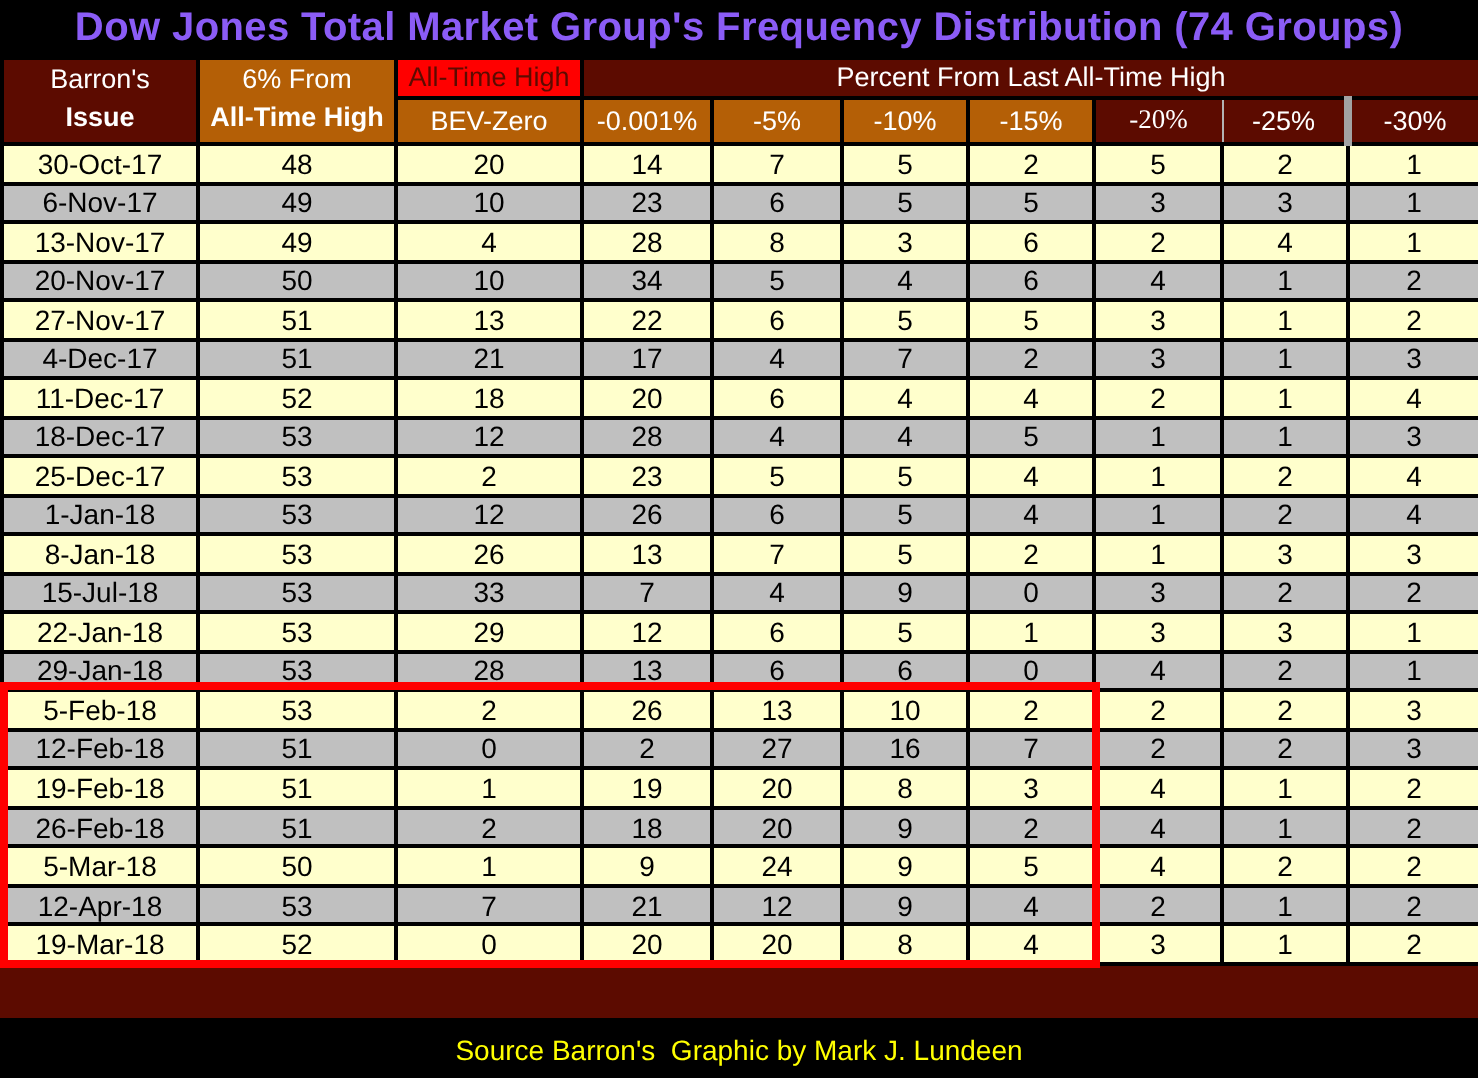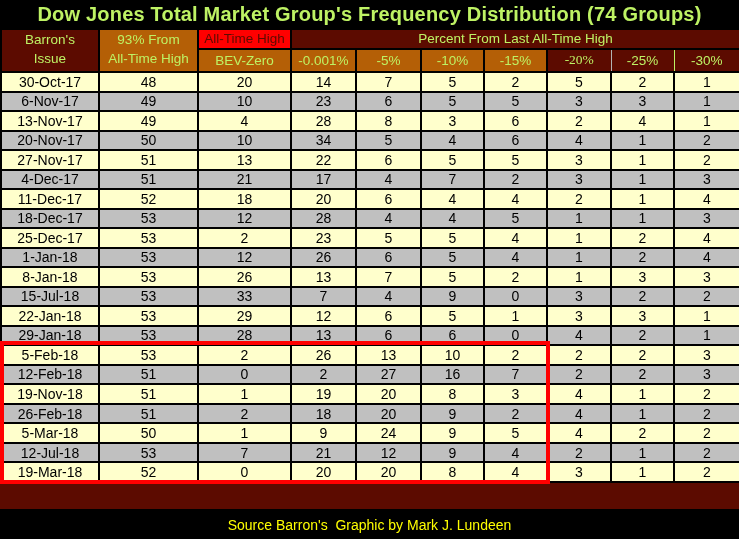--- a/index.html
+++ b/index.html
@@ -6,46 +6,46 @@
   body {
     width: 739px; height: 539px;
     background: #000000;
     font-family: "Liberation Sans", sans-serif;
     position: relative;
     overflow: hidden;
   }
   .title-bar {
     height: 28px;
     display: flex; align-items: center; justify-content: center;
-    color: #bef264; font-weight: bold; font-size: 20px;
+    color: #8b5cf6; font-weight: bold; font-size: 20px;
     letter-spacing: 0.2px;
   }
   table.freq {
     width: 739px; height: 453px;
     border-collapse: collapse; table-layout: fixed;
   }
   th, td {
     padding: 0; margin: 0; text-align: center; overflow: hidden;
     font-weight: normal;
   }
   thead th {
     border: 2px solid #000000;
-    color: #bef264; font-size: 13.5px;
+    color: #ffffff; font-size: 13.5px;
   }
   tr.hr1 { height: 19px; }
   tr.hr2 { height: 22px; margin-left: 32px; }
   .bg-maroon { background: #5C0B00; }
   .bg-orange { background: #B45F06; }
   .bg-red    { background: #FF0000; color: #5C0B00; }
   th.merged2 { vertical-align: middle; }
   th.merged2 .l1 { height: 19px; line-height: 19px; }
-  th.merged2 .l2 { height: 22px; line-height: 20px; }
+  th.merged2 .l2 { height: 22px; line-height: 20px; font-weight: bold; }
   th.col-20 { border-right: 1px solid #b3b3b3; font-family: Liberation Serif, serif; }
   th.col-25 { border-left: 1px solid #b3b3b3; border-right: 1px solid #bef264; }
-  th.col-30 { border-left: 1px solid #a3a3a3; }
+  th.col-30 { border-left: 4px solid #a3a3a3; }
   tbody td {
     border: 2px solid #000000;
     color: #000000; font-size: 14px;
   }
   tbody tr.row-cream td { background: #FFFFCC; }
   tbody tr.row-gray  td { background: #C0C0C0; }
   .highlight-box {
     position: absolute;
     left: 0; top: 341px; width: 550px; height: 143px;
     border: 4px solid #FF0000;
@@ -78,21 +78,21 @@
       <col style="width:63px">
     <col style="width:66px">
   </colgroup>
   <thead>
     <tr class="hr1">
       <th class="bg-maroon merged2" rowspan="2">
         <div class="l1">Barron's</div>
         <div class="l2">Issue</div>
       </th>
       <th class="bg-orange merged2" rowspan="2">
-        <div class="l1">93% From</div>
+        <div class="l1">6% From</div>
         <div class="l2">All-Time High</div>
       </th>
       <th class="bg-red">All-Time High</th>
       <th class="bg-maroon" colspan="7">Percent From Last All-Time High</th>
     </tr>
     <tr class="hr2">
       <th class="bg-orange">BEV-Zero</th>
       <th class="bg-orange">-0.001%</th>
       <th class="bg-orange">-5%</th>
       <th class="bg-orange">-10%</th>
@@ -289,21 +289,21 @@
         <td>0</td>
         <td>2</td>
         <td>27</td>
         <td>16</td>
         <td>7</td>
         <td>2</td>
         <td>2</td>
         <td>3</td>
       </tr>
       <tr class="row-cream">
-        <td>19-Nov-18</td>
+        <td>19-Feb-18</td>
         <td>51</td>
         <td>1</td>
         <td>19</td>
         <td>20</td>
         <td>8</td>
         <td>3</td>
         <td>4</td>
         <td>1</td>
         <td>2</td>
       </tr>
@@ -325,21 +325,21 @@
         <td>1</td>
         <td>9</td>
         <td>24</td>
         <td>9</td>
         <td>5</td>
         <td>4</td>
         <td>2</td>
         <td>2</td>
       </tr>
       <tr class="row-gray">
-        <td>12-Jul-18</td>
+        <td>12-Apr-18</td>
         <td>53</td>
         <td>7</td>
         <td>21</td>
         <td>12</td>
         <td>9</td>
         <td>4</td>
         <td>2</td>
         <td>1</td>
         <td>2</td>
       </tr>

